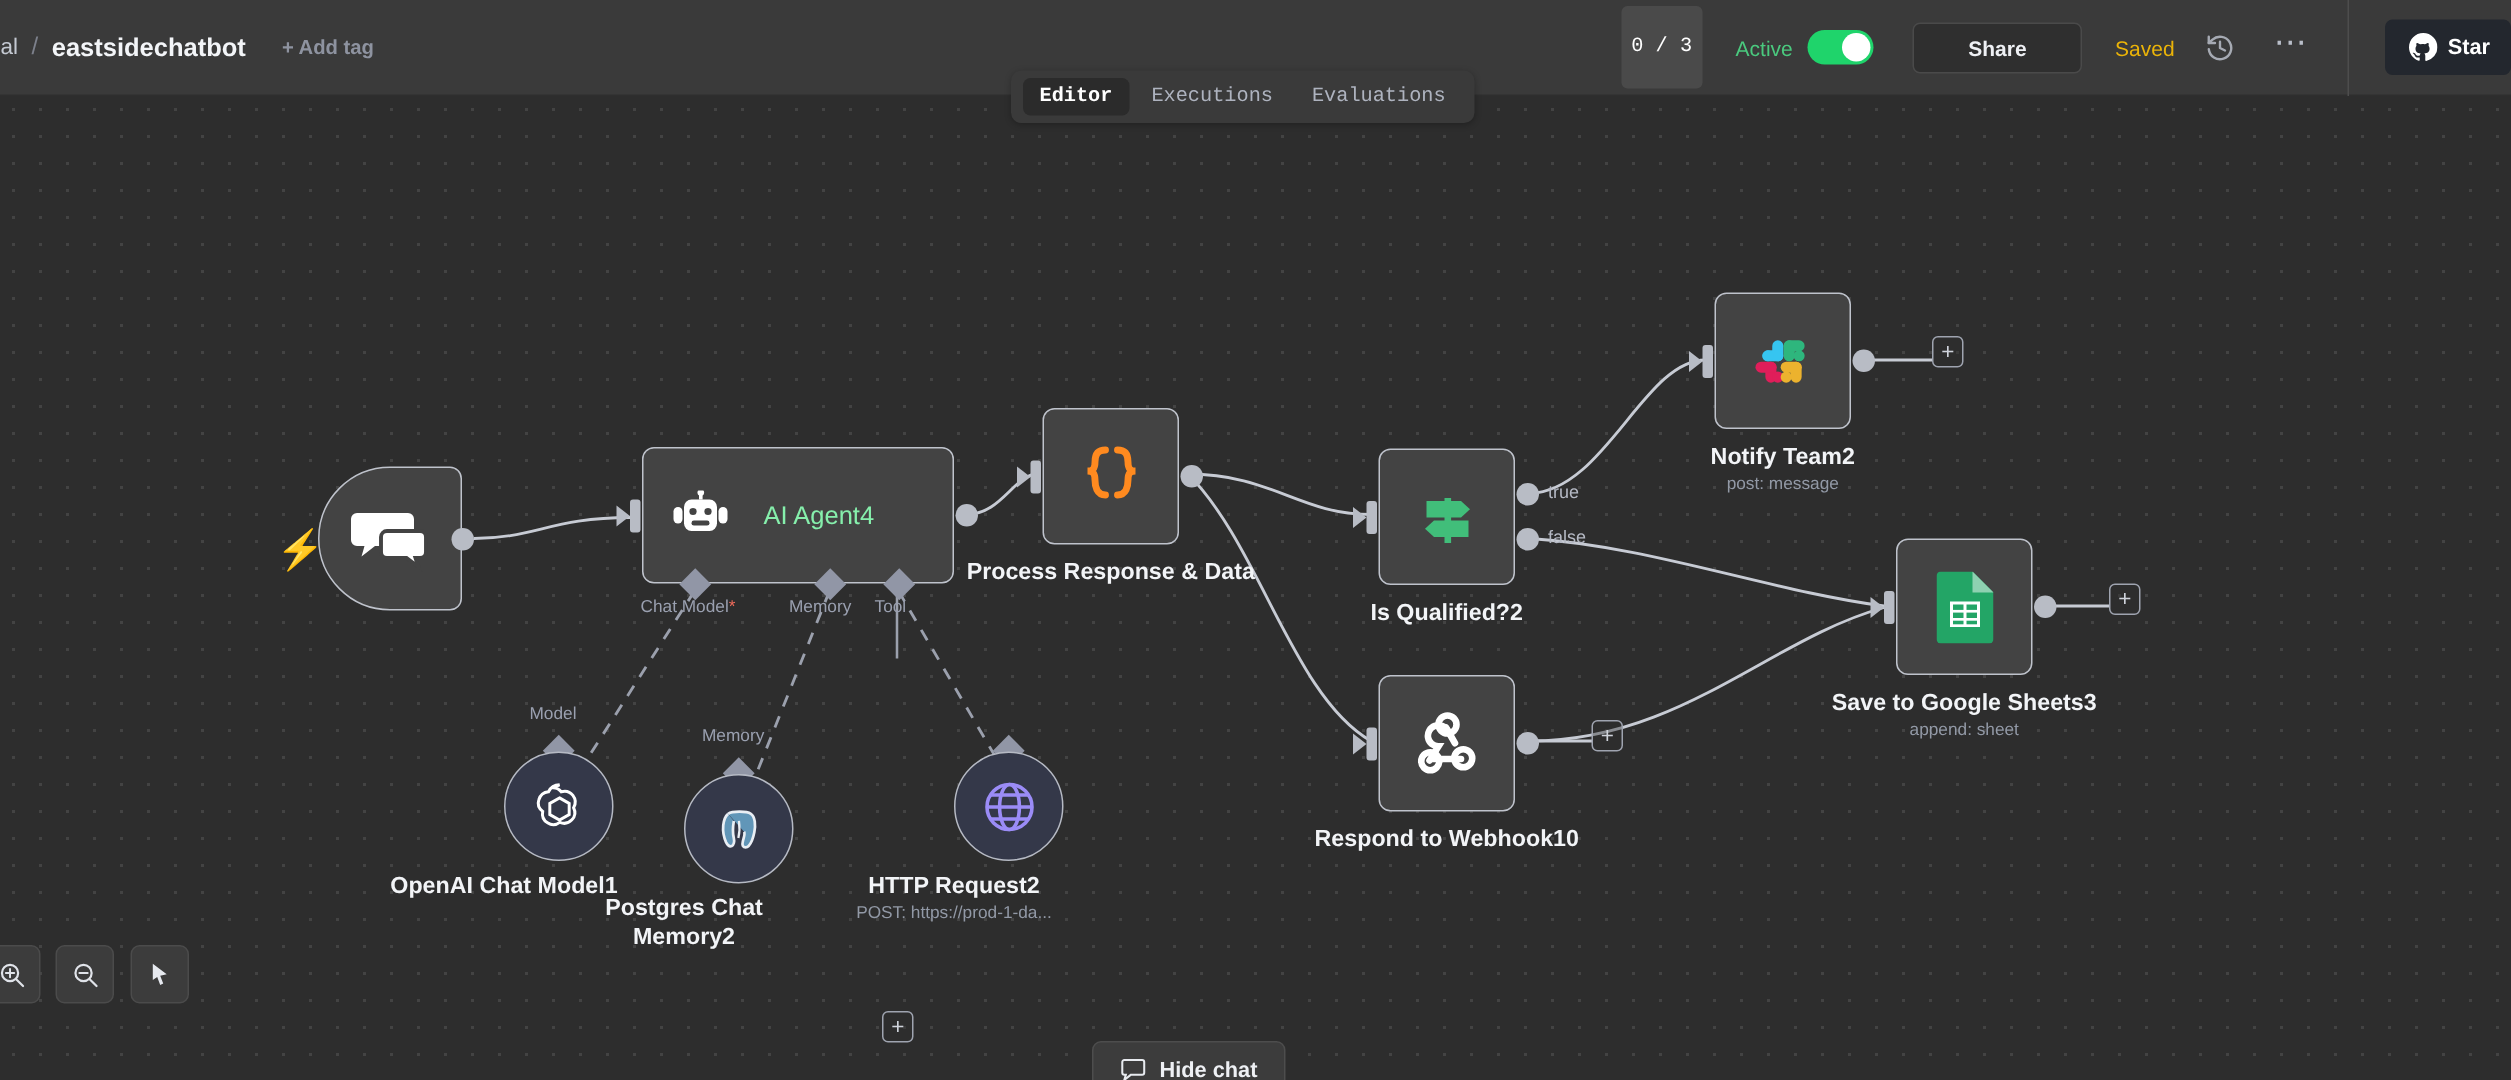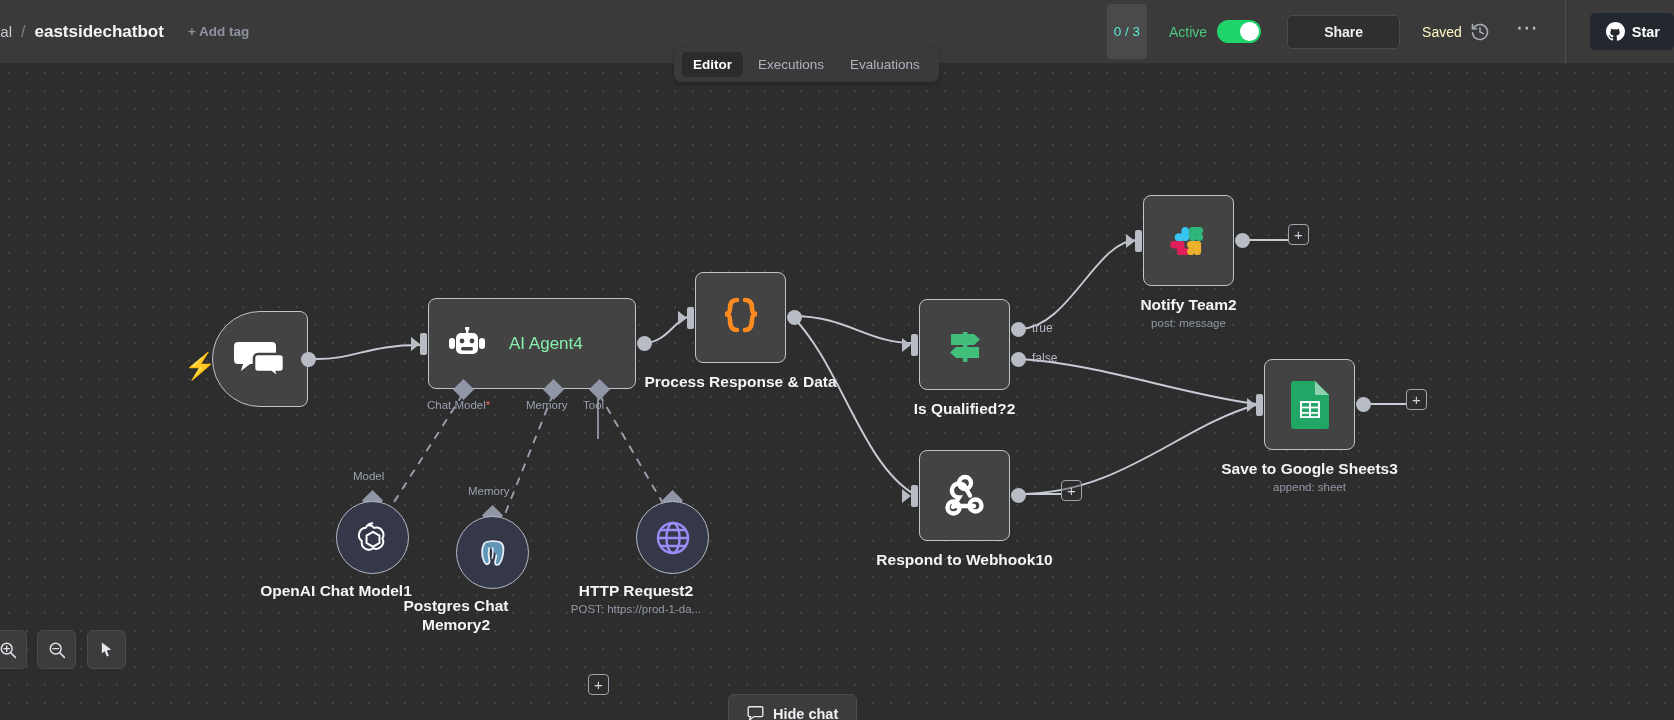--- a/index.html
+++ b/index.html
@@ -24,39 +24,39 @@
     font-size: 15px; color: #c4c9d2; margin-left: -8px;
   }
   .crumb-sep { color: #7d818c; font-size: 16px; margin: 0 9px; }
   .crumb-current { font-size: 17px; font-weight: bold; color: #f3f5f8; }
   #add-tag {
     font-size: 13.5px; color: #8e93a0; font-weight: bold; margin-left: 24px;
     cursor: pointer;
   }
   #header-right { display: flex; align-items: center; gap: 0; padding-right: 0; }
   #run-badge {
-    background: #4a4a4a; color: #5eead4; font-size: 13.5px;
+    background: #4a4a4a; color: #ffffff; font-size: 13.5px;
     border-radius: 4px; padding: 20px 7px; margin-right: 22px;
-    font-family: Liberation Sans, sans-serif;
+    font-family: Liberation Mono, monospace;
   }
   #active-label { font-size: 14px; color: #4ac97e; margin-right: 10px; }
   #active-toggle {
     width: 44px; height: 23px; border-radius: 12px; background: #1fd46b;
     position: relative; cursor: pointer; margin-right: 26px;
   }
   #active-toggle .knob {
     position: absolute; right: 2px; top: 2px; width: 19px; height: 19px;
     border-radius: 50%; background: #fff;
   }
   #share-btn {
     background: #2f2f2f; border: 1px solid #4a4a4a; color: #eef0f4;
     font-size: 14px; font-weight: bold; padding: 8px 36px; border-radius: 5px;
     cursor: pointer; margin-right: 22px;
   }
-  #saved-text { font-size: 14px; color: #fef9c3; margin-right: 8px; }
+  #saved-text { font-size: 14px; color: #eab308; margin-right: 20px; }
   #history-icon { width: 20px; height: 20px; margin-right: 26px; cursor: pointer; opacity: .85; }
   #more-menu {
     font-size: 22px; color: #b9bec9; letter-spacing: 1px; margin-right: 26px;
     cursor: pointer; line-height: 10px; padding-bottom: 8px;
   }
   #header-divider { width: 1px; height: 64px; background: #4d4d4d; }
   #github-star {
     background: #23272e; display: flex; align-items: center; gap: 7px;
     padding: 9px 14px 9px 16px; margin-left: 24px;
     border-radius: 5px; cursor: pointer;
@@ -65,21 +65,21 @@
 
   
   #tabs {
     position: absolute; left: 674px; top: 47px;
     background: #3a3a3a; border-radius: 7px;
     padding: 5px 8px; display: flex; gap: 4px; z-index: 45;
     box-shadow: 0 1px 4px rgba(0,0,0,.25);
   }
   .tab {
     font-size: 13.5px; padding: 5px 11px; border-radius: 5px;
-    color: #aeb3bf; cursor: pointer; white-space: nowrap;
+    color: #aeb3bf; cursor: pointer; white-space: nowrap; font-family: Liberation Mono, monospace;
   }
   .tab.active { background: #2b2b2b; color: #fff; font-weight: bold; }
 
   
   #canvas {
     position: absolute; left: 0; top: 64px; width: 1674px; height: 656px;
     background-color: #2d2d2d;
     background-image: radial-gradient(#434343 1.1px, transparent 1.1px);
     background-size: 18px 18px;
     overflow: hidden;

